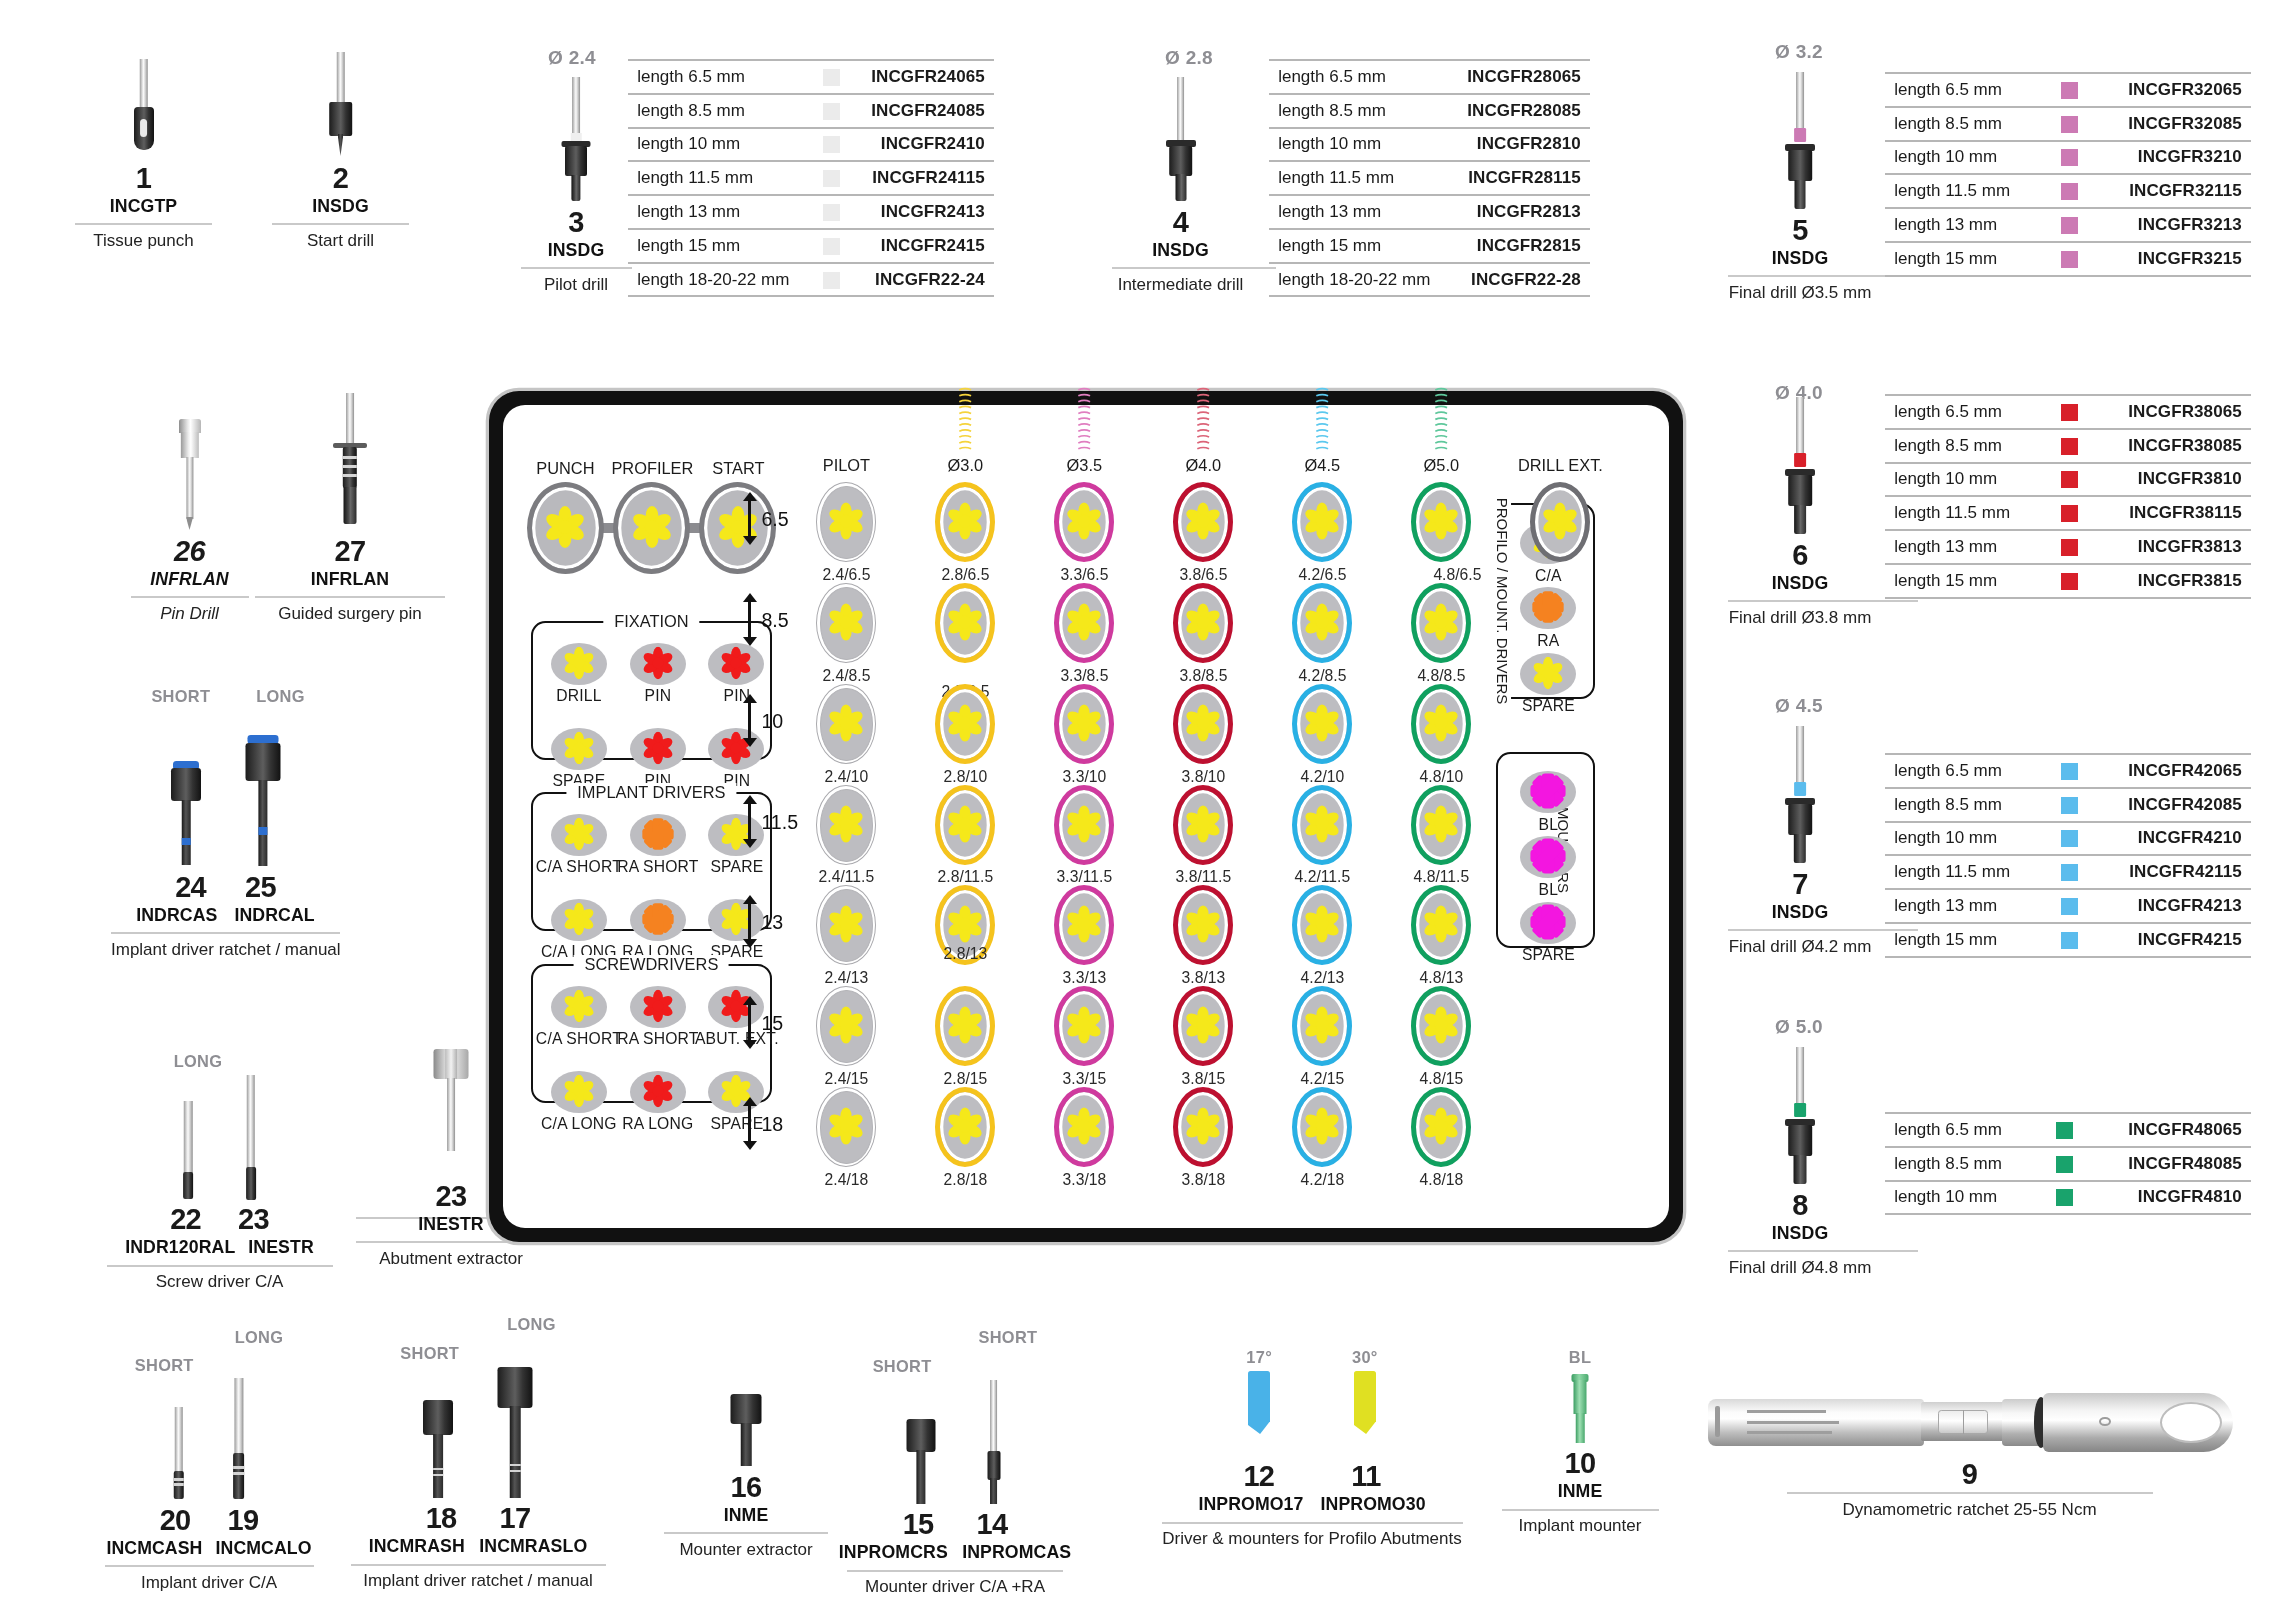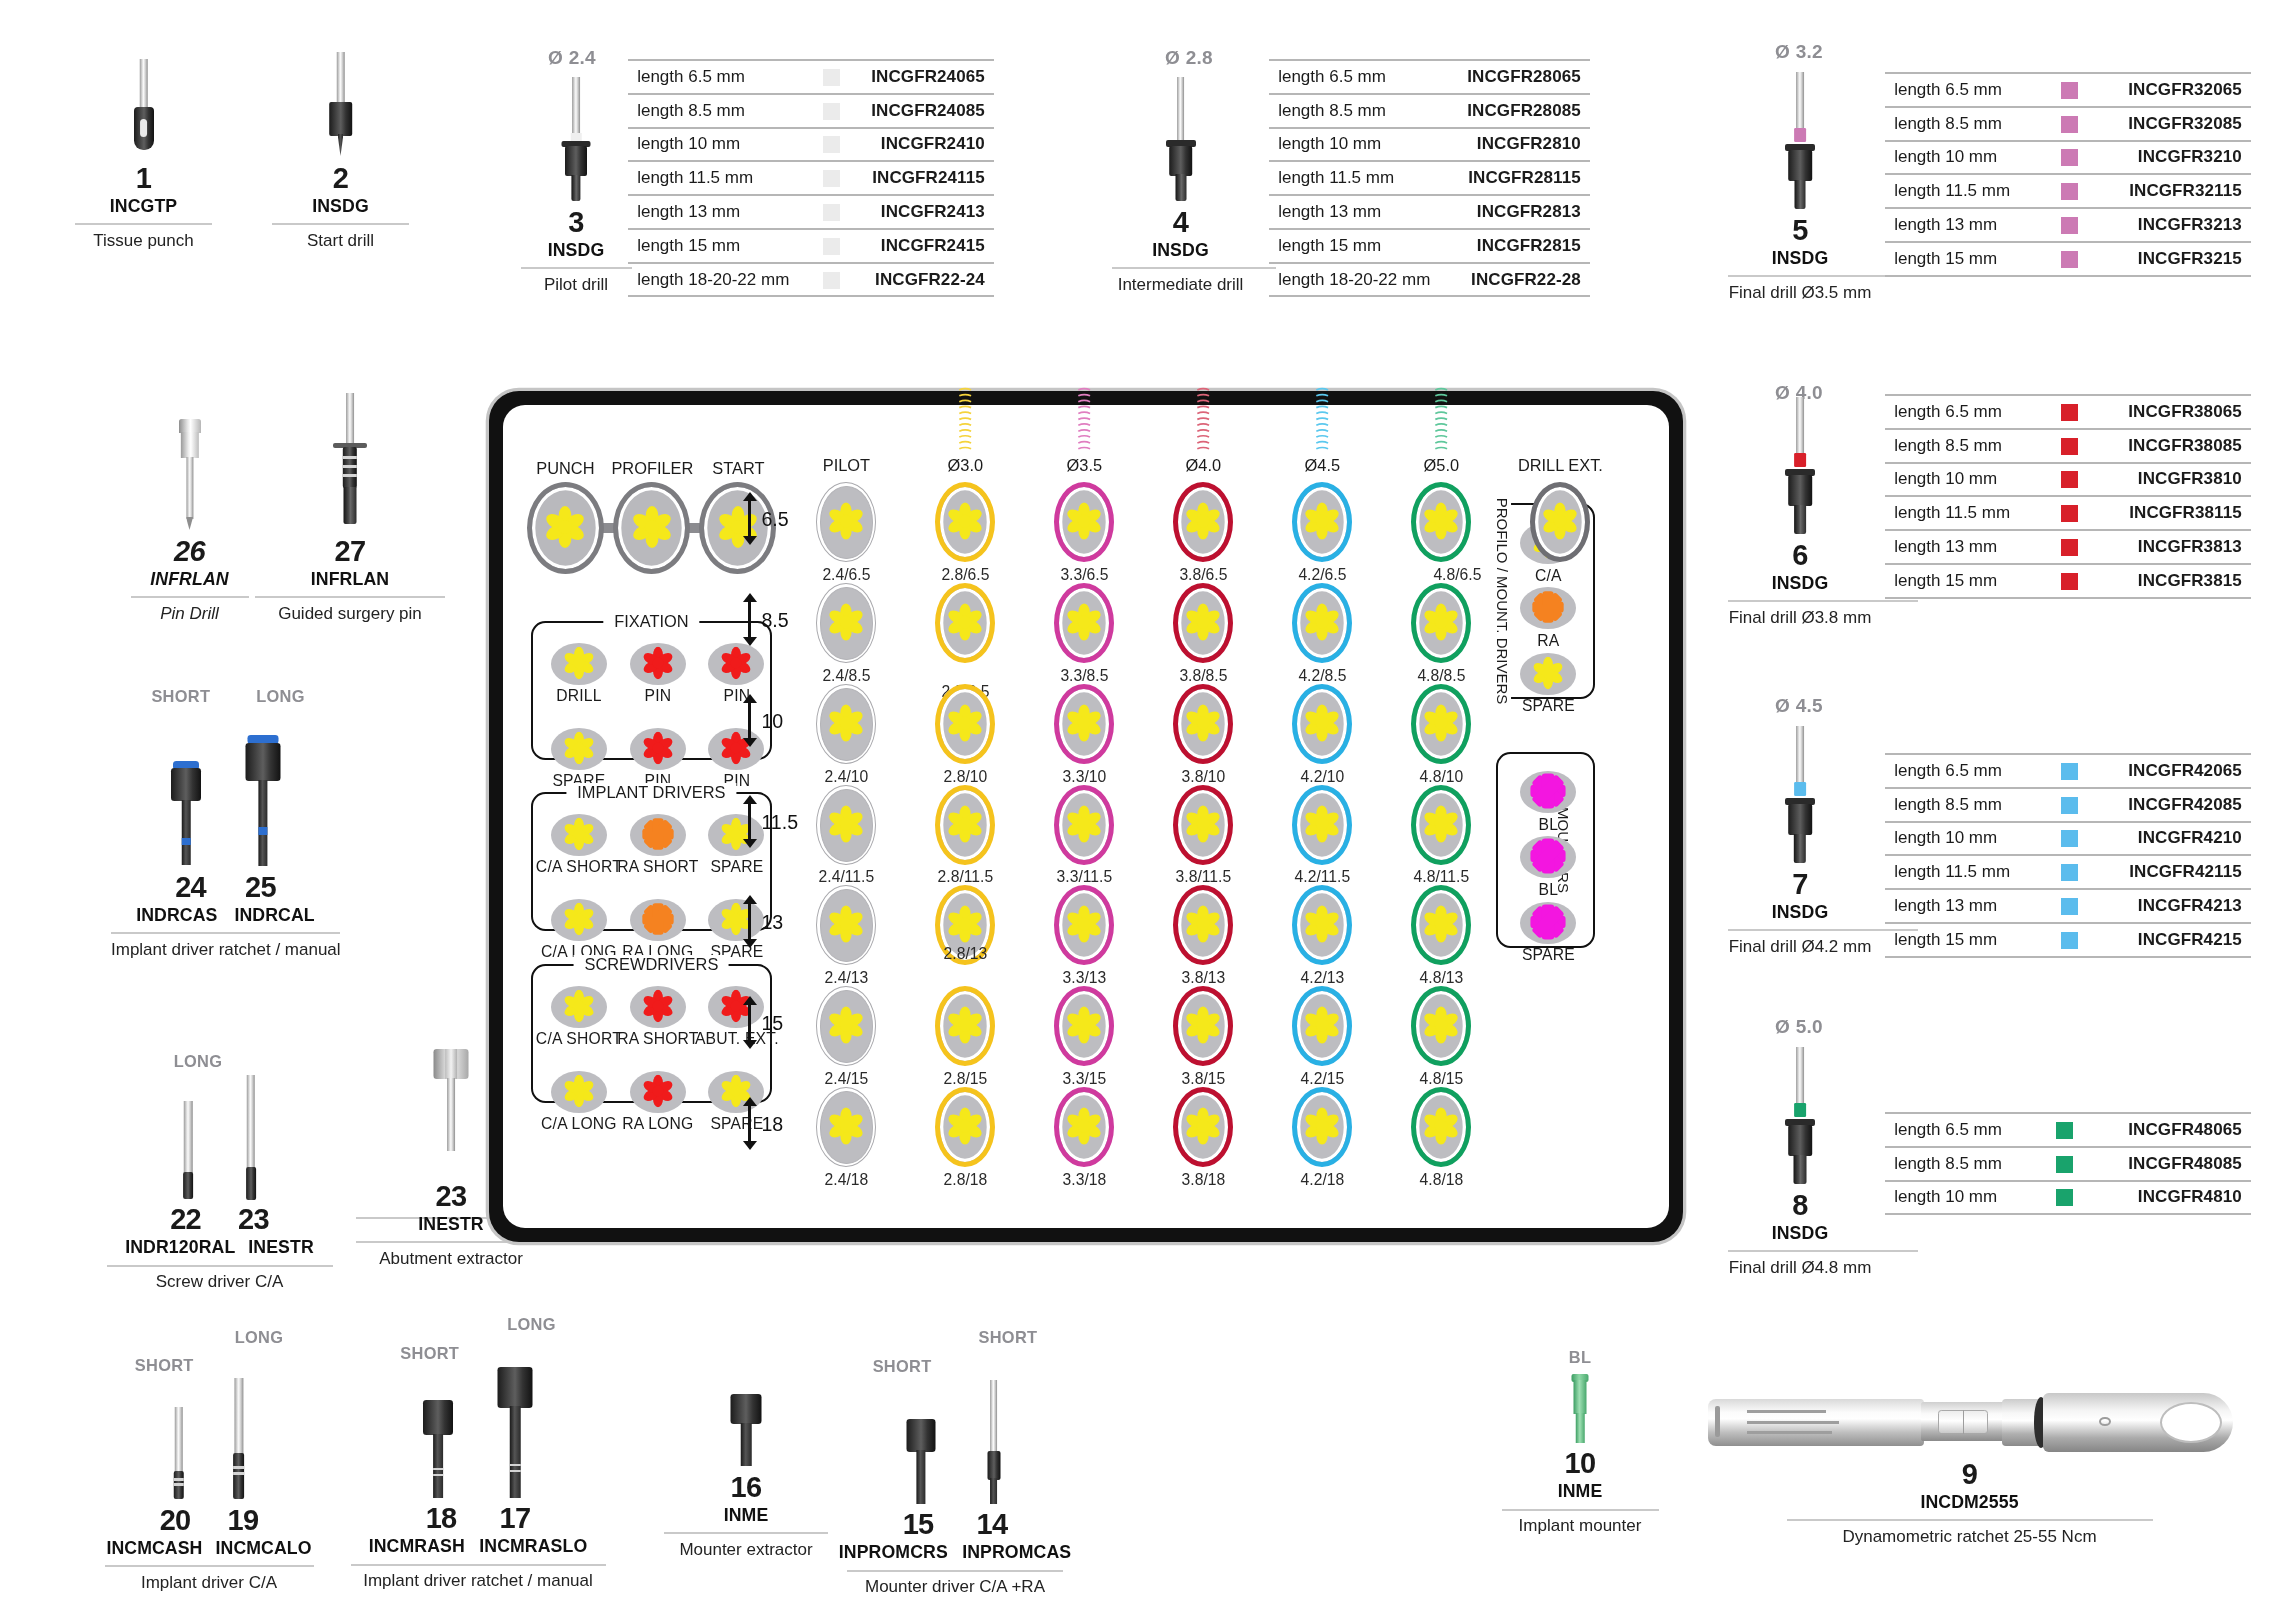--- a/index.html
+++ b/index.html
@@ -680,20 +680,40 @@
       <div class="num">14</div>
     </div>
     <div class="codes-row" style="gap:14.4px;">
       <div class="code">INPROMCRS</div>
       <div class="code">INPROMCAS</div>
     </div>
     <div class="rule" style="width:216px;"></div>
     <div class="desc">Mounter driver C/A +RA</div>
   </div>
 
+  <div class="item" style="left:1158px; top:1348px; width:308px;">
+    <div class="tags-row" style="gap:80px;">
+      <div class="tag">17°</div>
+      <div class="tag">30°</div>
+    </div>
+    <div class="tool-wrap" style="height:85px; gap:84px; align-items:flex-start;">
+      <div style="width:22px;height:63px;background:#49b2e8;border-radius:2.6px 2.6px 0 0;clip-path:polygon(0 0,100% 0,100% 80%,55% 100%,0 86%);"></div>
+      <div style="width:22px;height:63px;background:#e0e022;border-radius:2.6px 2.6px 0 0;clip-path:polygon(0 0,100% 0,100% 80%,55% 100%,0 86%);"></div>
+    </div>
+    <div class="nums-row" style="gap:77px;">
+      <div class="num">12</div>
+      <div class="num">11</div>
+    </div>
+    <div class="codes-row" style="gap:17px;">
+      <div class="code">INPROMO17</div>
+      <div class="code">INPROMO30</div>
+    </div>
+    <div class="rule" style="width:301px;"></div>
+    <div class="desc">Driver &amp; mounters for Profilo Abutments</div>
+  </div>
 
   <div class="item" style="left:1498px; top:1348px; width:164px;">
     <div class="tag">BL</div>
     <div class="tool-wrap" style="height:72px;">
       <div class="tool" style="width:22px;height:69px;">
         <div style="position:absolute;left:50%;transform:translateX(-50%);top:0;width:17px;height:7.9px;background:linear-gradient(90deg,#3d9e63,#8fd9a8 45%,#4aa96e);border-radius:2px;"></div>
         <div style="position:absolute;left:50%;transform:translateX(-50%);top:6.5px;width:13px;height:34px;background:linear-gradient(90deg,#3d9e63,#9fe0b4 45%,#49a86d);"></div>
         <div style="position:absolute;left:50%;transform:translateX(-50%);top:39px;width:8.5px;height:30px;background:linear-gradient(90deg,#3d9e63,#9fe0b4 45%,#49a86d);"></div>
       </div>
     </div>
@@ -715,21 +735,20 @@
         <div style="position:absolute;left:230px;top:22px;width:50px;height:23.6px;background:linear-gradient(180deg,#ededed,#ffffff 45%,#c9c9c9);border:1.3px solid #a9a9a9;border-radius:3.3px;"></div>
         <div style="position:absolute;left:255px;top:22px;width:1.3px;height:23.6px;background:#9e9e9e;"></div>
         <div style="position:absolute;left:294px;top:10.5px;width:52px;height:47px;background:linear-gradient(180deg,#cccccc,#f7f7f7 30%,#ffffff 46%,#b0b0b0 74%,#8a8a8a);border-radius:3.9px;"></div>
         <div style="position:absolute;left:326px;top:9.2px;width:14.4px;height:51px;background:#2e2e2e;border-radius:50%;"></div>
         <div style="position:absolute;left:335px;top:5.2px;width:190px;height:59px;background:linear-gradient(180deg,#c8c8c8,#f5f5f5 30%,#ffffff 46%,#ababab 76%,#858585);border-radius:6.5px 34px 34px 6.5px;"></div>
         <div style="position:absolute;left:452px;top:14.4px;width:62px;height:41px;background:#ffffff;border:2px solid #bdbdbd;border-radius:50%;"></div>
         <div style="position:absolute;left:391px;top:29px;width:11.8px;height:9.2px;border:2px solid #9d9d9d;border-radius:50%;"></div>
       </div>
     </div>
     <div class="num">9</div>
-    <div class="code">INCDM2555</div>
     <div class="rule" style="width:366px;"></div>
     <div class="desc">Dynamometric ratchet 25-55 Ncm</div>
   </div>
 
   <div id="tray">
     <div id="tray-inner">
 
 
       <div id="top-sockets">
           <div style="position: absolute; left: 97px; top: 118px; width: 17px; height: 9.2px; background: rgb(140, 140, 144); border-radius: 2px;"></div>

